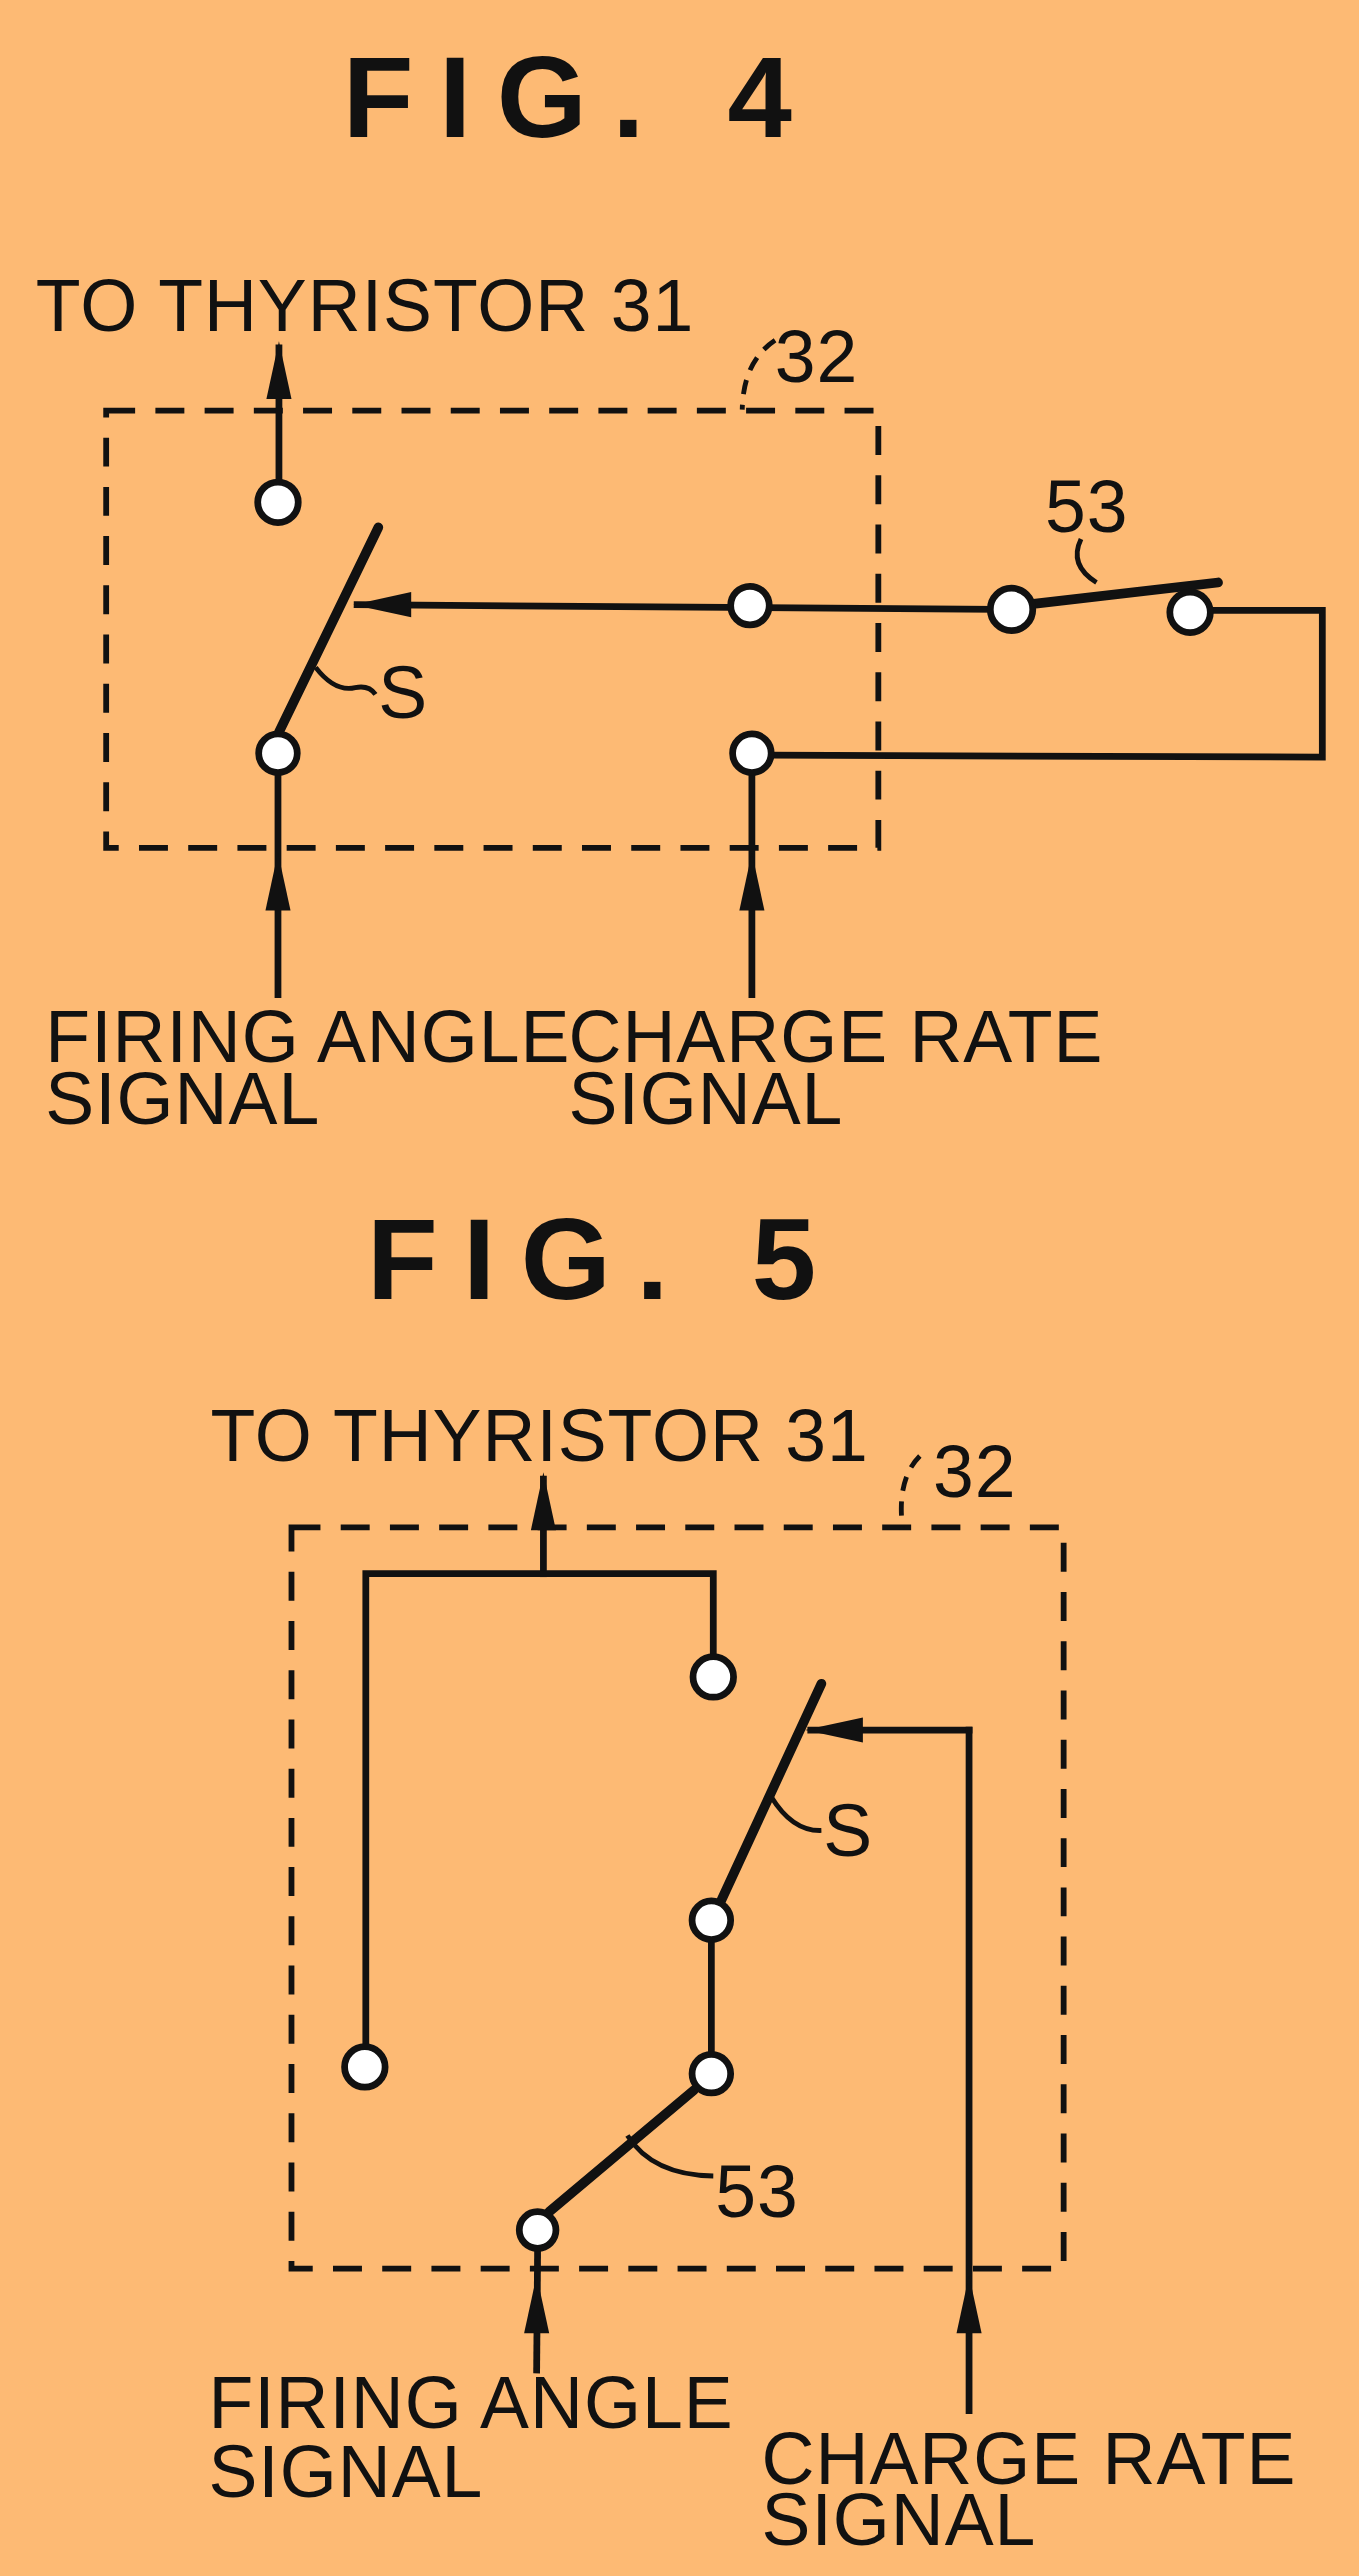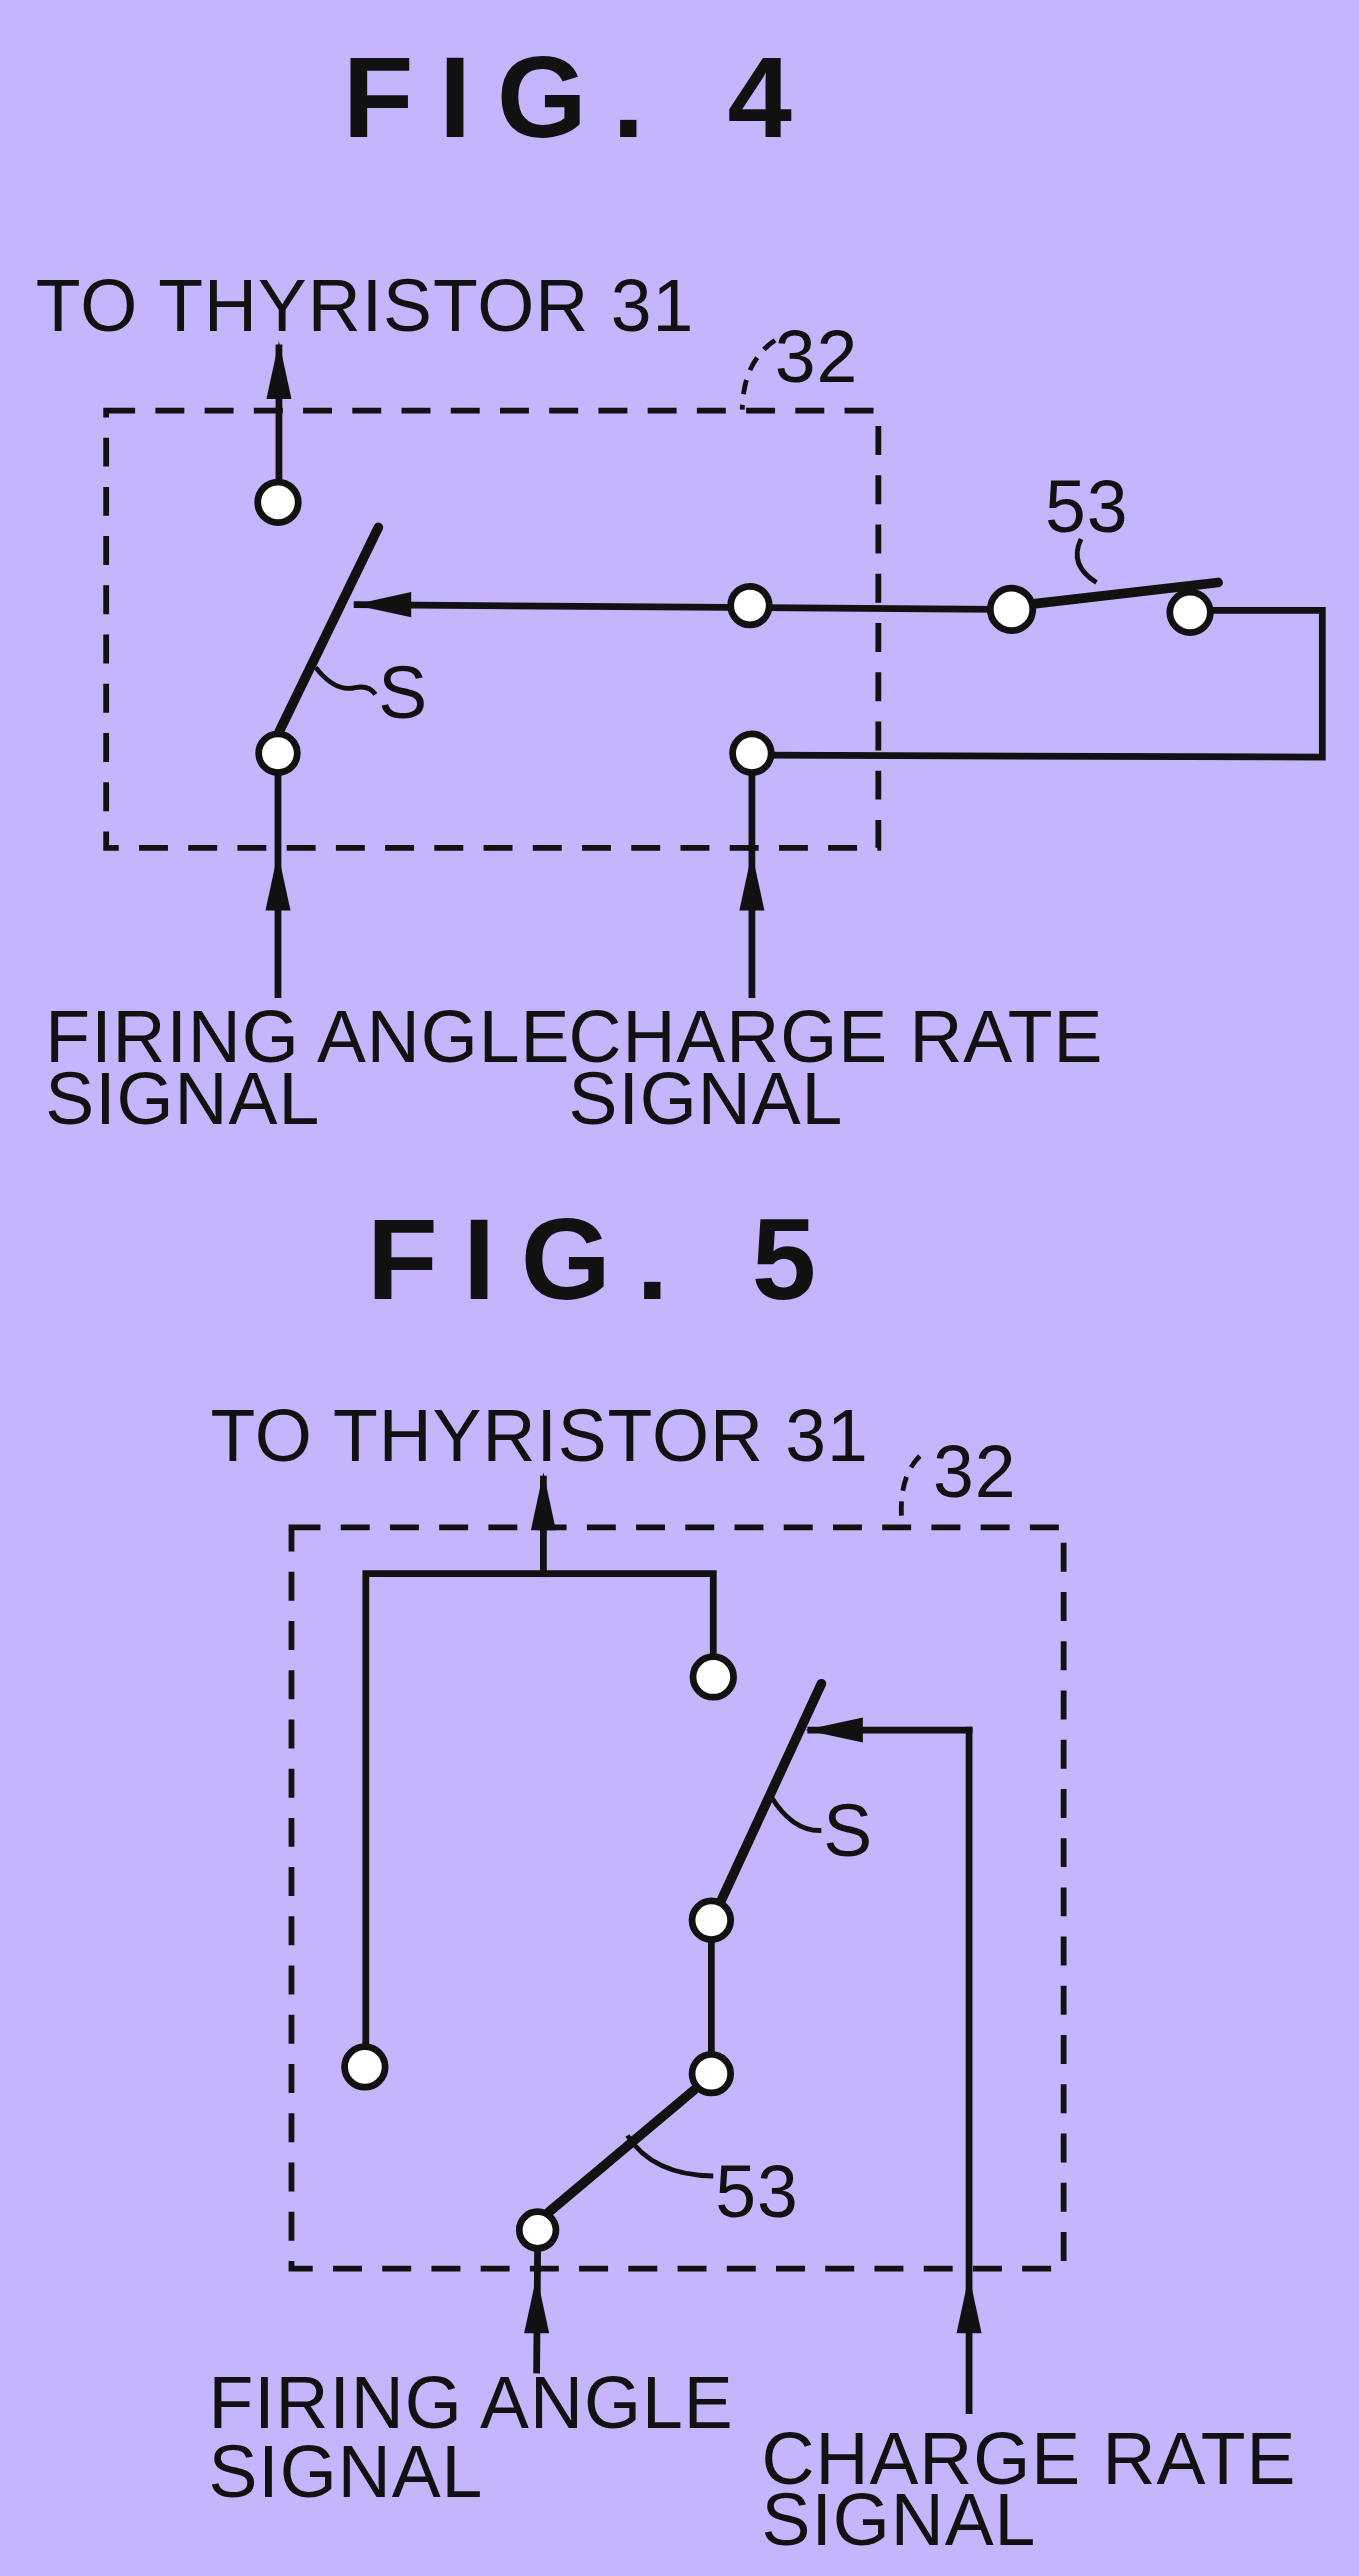--- a/index.html
+++ b/index.html
@@ -1,19 +1,19 @@
 <!DOCTYPE html>
 <html><head>
 <meta charset="utf-8">
 <style>
   html,body{margin:0;padding:0;background:#e8e8e8;}
   .sheet{
     position:relative;
     width:1359px;height:2576px;
-    background:#c4b5fd;
+    background:#fdba74;
     font-family:"Liberation Sans", sans-serif;
     overflow:hidden;
   }
   svg{position:absolute;inset:0;display:block;}
   .ln{stroke:#111;stroke-width:7;fill:none;stroke-linecap:square;}
   .blade{stroke:#111;stroke-width:10;fill:none;stroke-linecap:round;}
   .term{fill:#fff;stroke:#111;stroke-width:7;}
   .dashbox{fill:none;stroke:#111;stroke-width:6;stroke-dasharray:30 21;}
   .leader{fill:none;stroke:#111;stroke-width:5;}
   .leader.dashed{stroke-dasharray:15 11;}

